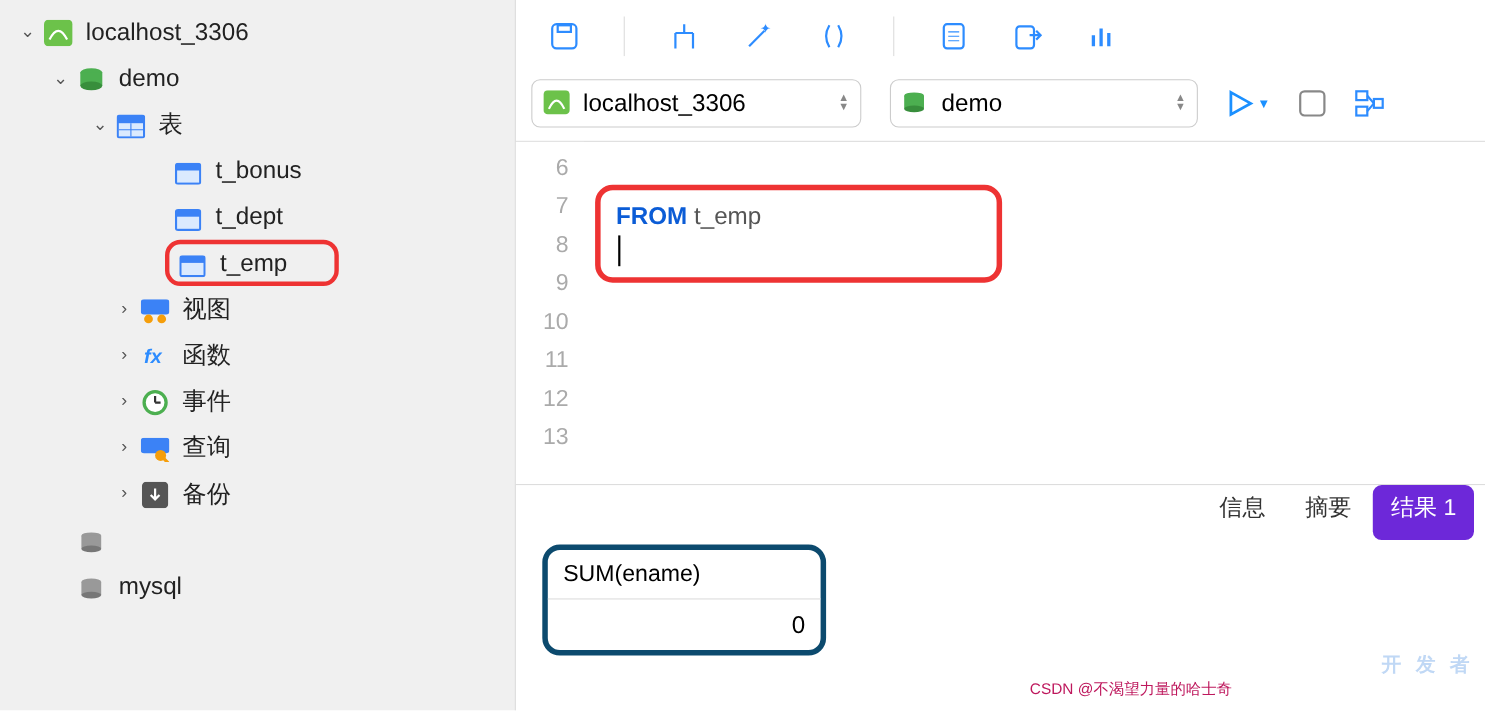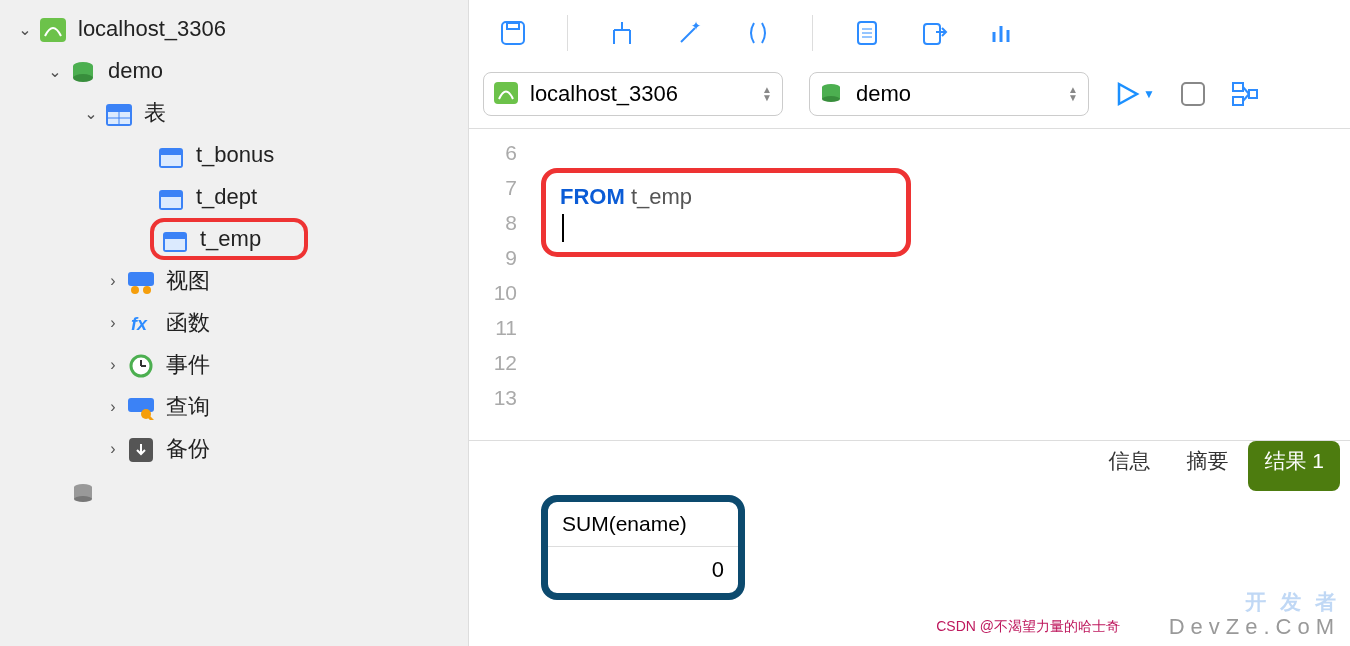--- a/index.html
+++ b/index.html
@@ -30,27 +30,27 @@
   .code-wrap { flex: 1; padding: 4px 10px; position: relative; }
   .code-box { border: 5px solid #e33; border-radius: 16px; padding: 6px 14px 10px 14px; font-family: Menlo, Consolas, monospace; font-size: 22px; line-height: 35px; display: inline-block; min-width: 370px; }
   .kw { color: #0b5cd6; font-weight: 600; }
   .fn { color: #0b5cd6; }
   .ident { color: #555; }
   .num { color: #2a8a2a; }
   .punc { color: #555; }
   .results-area { flex: 1; border-top: 1px solid #ddd; display:flex; flex-direction:column; }
   .tabs { height: 50px; display: flex; justify-content: flex-end; gap: 4px; padding-right: 10px; font-size: 21px; }
   .tab { padding: 6px 16px; border-radius: 8px; color: #333; cursor:pointer; }
-  .tab.active { background: #4d7c0f; color: #fff; }
+  .tab.active { background: #6d28d9; color: #fff; }
   .result-body { flex:1; padding: 4px 24px; position:relative; }
-  .result-box { border: 7px solid #0c4a6e; border-radius: 16px; width: 204px; margin-left: 48px; }
+  .result-box { border: 5px solid #0c4a6e; border-radius: 16px; width: 258px; }
   .rhead { padding: 10px 14px; font-size: 21px; border-bottom: 1px solid #ddd; }
   .rcell { padding: 10px 14px; font-size: 22px; text-align: right; }
   .watermark { position:absolute; right:10px; bottom:6px; font-size:22px; color:#999; letter-spacing:6px; }
-  .watermark2 { position:absolute; right:10px; bottom:30px; font-size:21px; color:#c0d8f5; font-weight:bold; letter-spacing:4px; }
+  .watermark2 { position:absolute; right:10px; bottom:30px; font-size:18px; color:#c0d8f5; font-weight:bold; letter-spacing:4px; }
   .csdn { position:absolute; right:230px; bottom:10px; font-size:14px; color:#be185d; }
 </style>
 </head>
 <body>
 
 <div class="sidebar">
   <div class="tree-row indent-0">
     <span class="chev">⌄</span>
     <span class="icon">
       <svg width="26" height="24">
@@ -164,20 +164,31 @@
   </div>
   <div class="tree-row indent-1">
     <span class="chev" style="visibility:hidden">›</span>
     <span class="icon">
         <svg width="22" height="22">
           <ellipse cx="11" cy="5" rx="9" ry="3" fill="#999"></ellipse>
           <rect x="2" y="5" width="18" height="12" fill="#999"></rect>
           <ellipse cx="11" cy="17" rx="9" ry="3" fill="#777"></ellipse>
         </svg>
       </span>
+  </div>
+  <div class="tree-row indent-1">
+    <span class="chev" style="visibility:hidden">›</span>
+    <span class="icon">
+        <svg width="22" height="22">
+          <ellipse cx="11" cy="5" rx="9" ry="3" fill="#999"></ellipse>
+          <rect x="2" y="5" width="18" height="12" fill="#999"></rect>
+          <ellipse cx="11" cy="17" rx="9" ry="3" fill="#777"></ellipse>
+        </svg>
+      </span>
+    <span>mysql</span>
   </div>
 </div>
 
 <div class="main">
   <div class="toolbar">
     <span class="tool-icon">
         <svg width="26" height="26">
           <rect x="2" y="2" width="22" height="22" rx="4" fill="none" stroke="#2d8cff" stroke-width="2"></rect>
           <rect x="7" y="3" width="12" height="6" fill="none" stroke="#2d8cff" stroke-width="2"></rect>
         </svg>
@@ -293,17 +304,16 @@
       <span class="tab">信息</span>
       <span class="tab">摘要</span>
       <span class="tab active">结果 1</span>
     </div>
     <div class="result-body">
       <div class="result-box">
         <div class="rhead">SUM(ename)</div>
         <div class="rcell">0</div>
       </div>
       <div class="watermark2">开 发 者</div>
-      <div class="watermark">DevZe.CoM</div>
       <div class="csdn">CSDN @不渴望力量的哈士奇</div>
     </div>
   </div>
 </div>
 
 </body></html>

